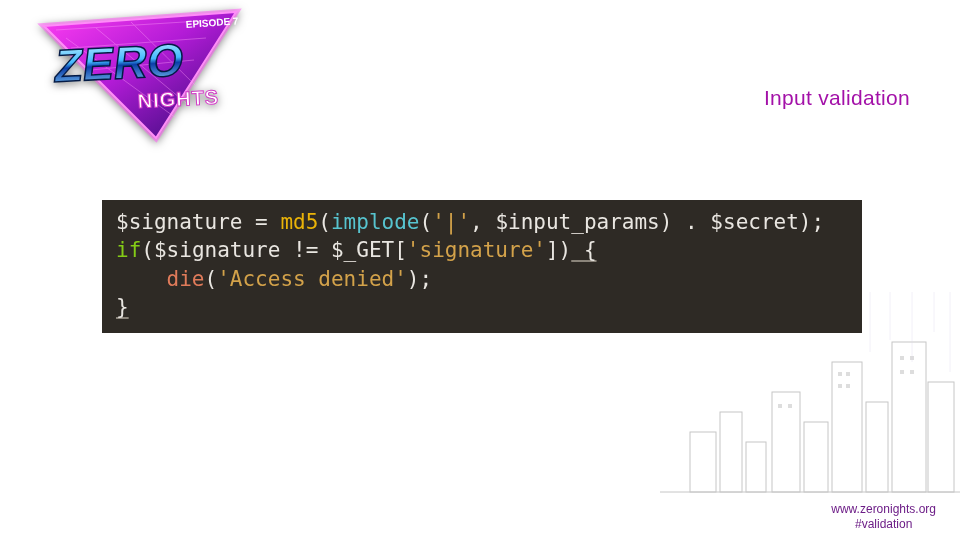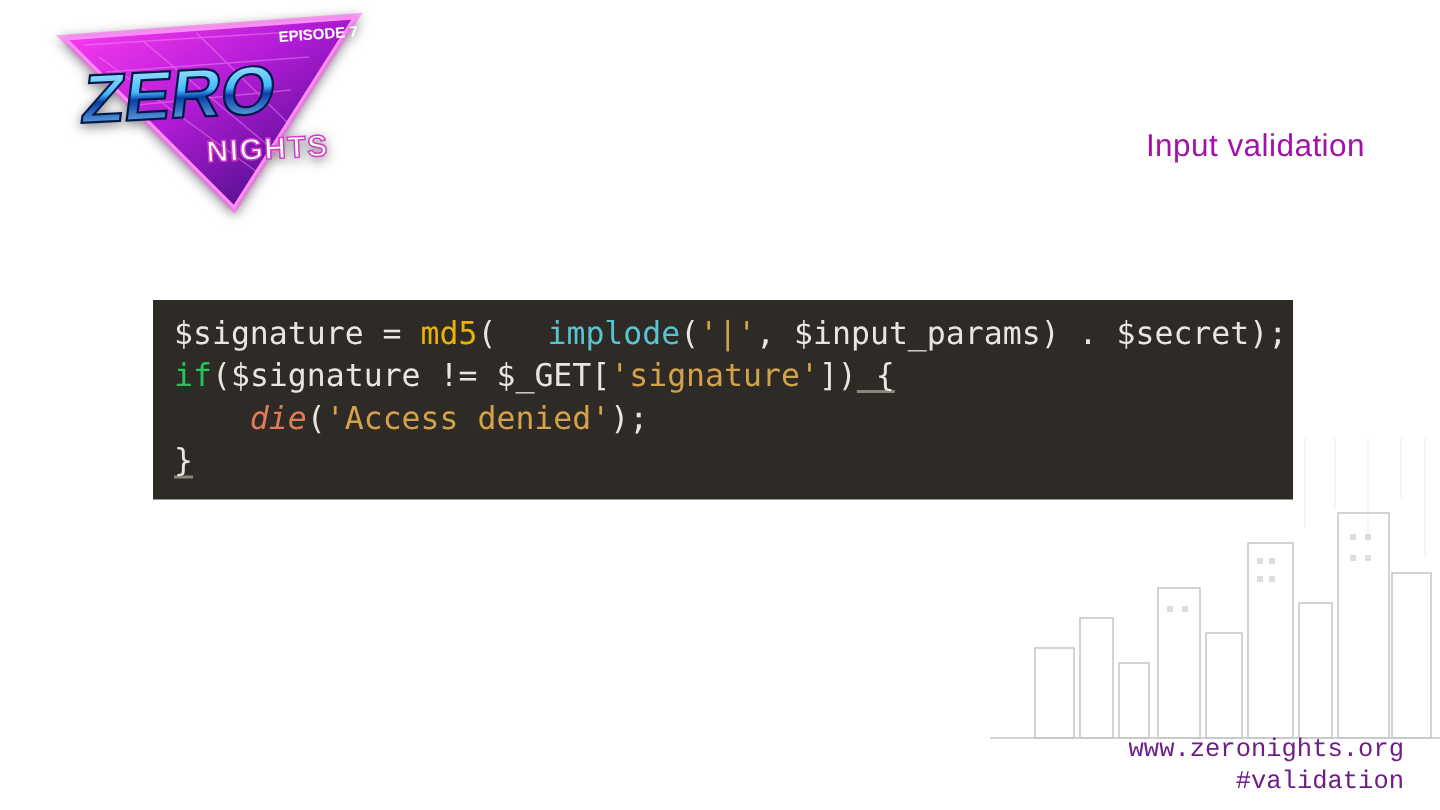--- a/index.html
+++ b/index.html
@@ -46,45 +46,45 @@
     font-family: "Consolas", "Menlo", monospace;
     font-size: 21px;
     line-height: 1.35;
     padding: 8px 14px 12px 14px;
     box-sizing: border-box;
     white-space: pre;
   }
   .tok-var   { color: #e9e6e1; }
   .tok-op    { color: #e9e6e1; }
   .tok-func1 { color: #eab308; }  
-  .tok-func2 { color: #57c4cf; margin-left: 34px; }  
+  .tok-func2 { color: #57c4cf; }  
   .tok-str   { color: #d3a24a; }
-  .tok-kw    { color: #22c55e; }
-  .tok-die   { color: #e07b5a; font-style: italic; }
+  .tok-kw    { color: #84cc16; }
+  .tok-die   { color: #e07b5a; }
   .tok-p     { color: #e9e6e1; }
   .ul        { text-decoration: underline; text-decoration-color:#8a847a; text-underline-offset:3px; }
 
   
   .skyline {
     position: absolute;
     right: 0;
     bottom: 38px;
     width: 300px;
     height: 210px;
     opacity: .85;
   }
 
   
   .footer {
     position: absolute;
     right: 24px;
     bottom: 8px;
-    text-align: right;
-    font-family: Liberation Mono, monospace;
-    font-size: 17px;
+    text-align: center;
+    font-family: Liberation Sans, sans-serif;
+    font-size: 12px;
     color: #6d1e87;
     line-height: 1.25;
   }
 </style>
 </head>
 <body>
 
 <div class="logo">
   <svg viewBox="0 0 210 140" width="210" height="140">
     <defs>

